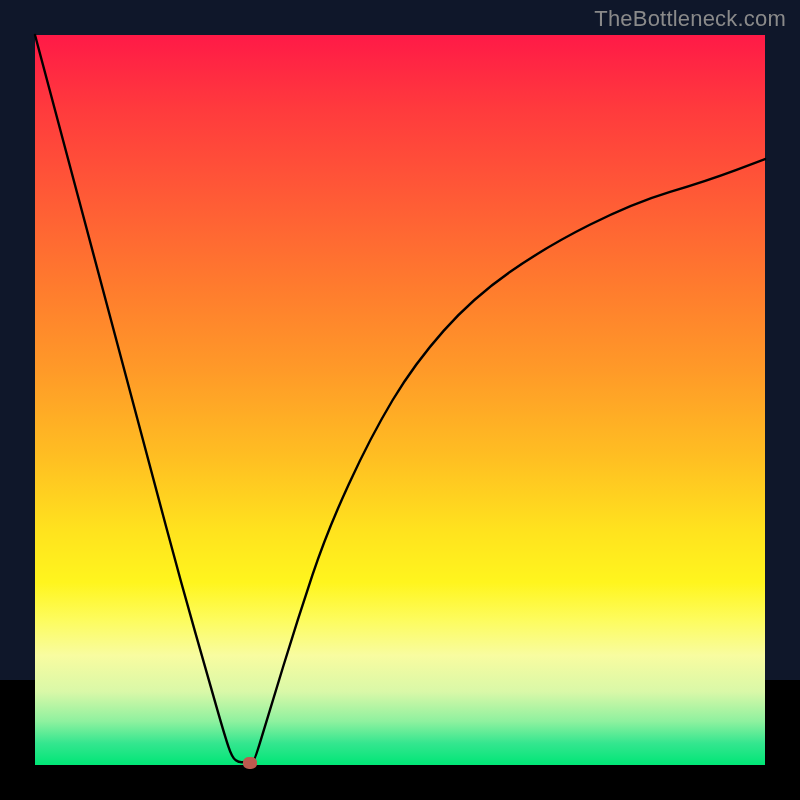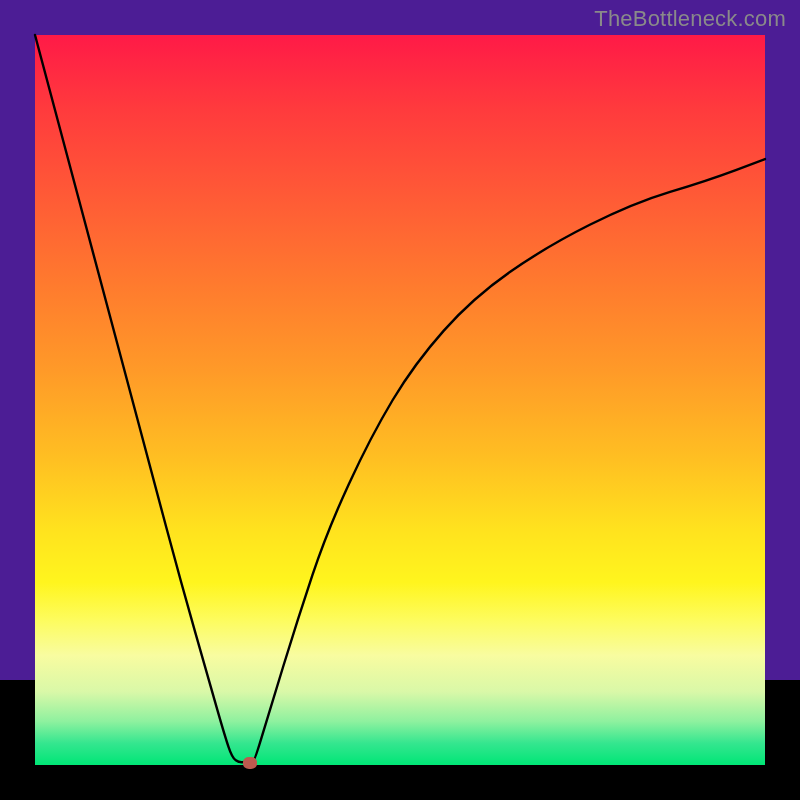--- a/index.html
+++ b/index.html
@@ -8,21 +8,21 @@
     width: 800px;
     height: 800px;
     background: #000;
     overflow: hidden;
     font-family: Arial, Helvetica, sans-serif;
   }
   .frame {
     position: absolute;
     left: 0; top: 0;
     width: 800px; height: 680px;
-    background: #4c1d95;
+    background: #0f172a;
   }
   .plot-area {
     position: absolute;
     left: 35px;
     top: 35px;
     width: 730px;
     height: 730px;
     
     background: linear-gradient(to bottom,
       #ff1a47 0%,

